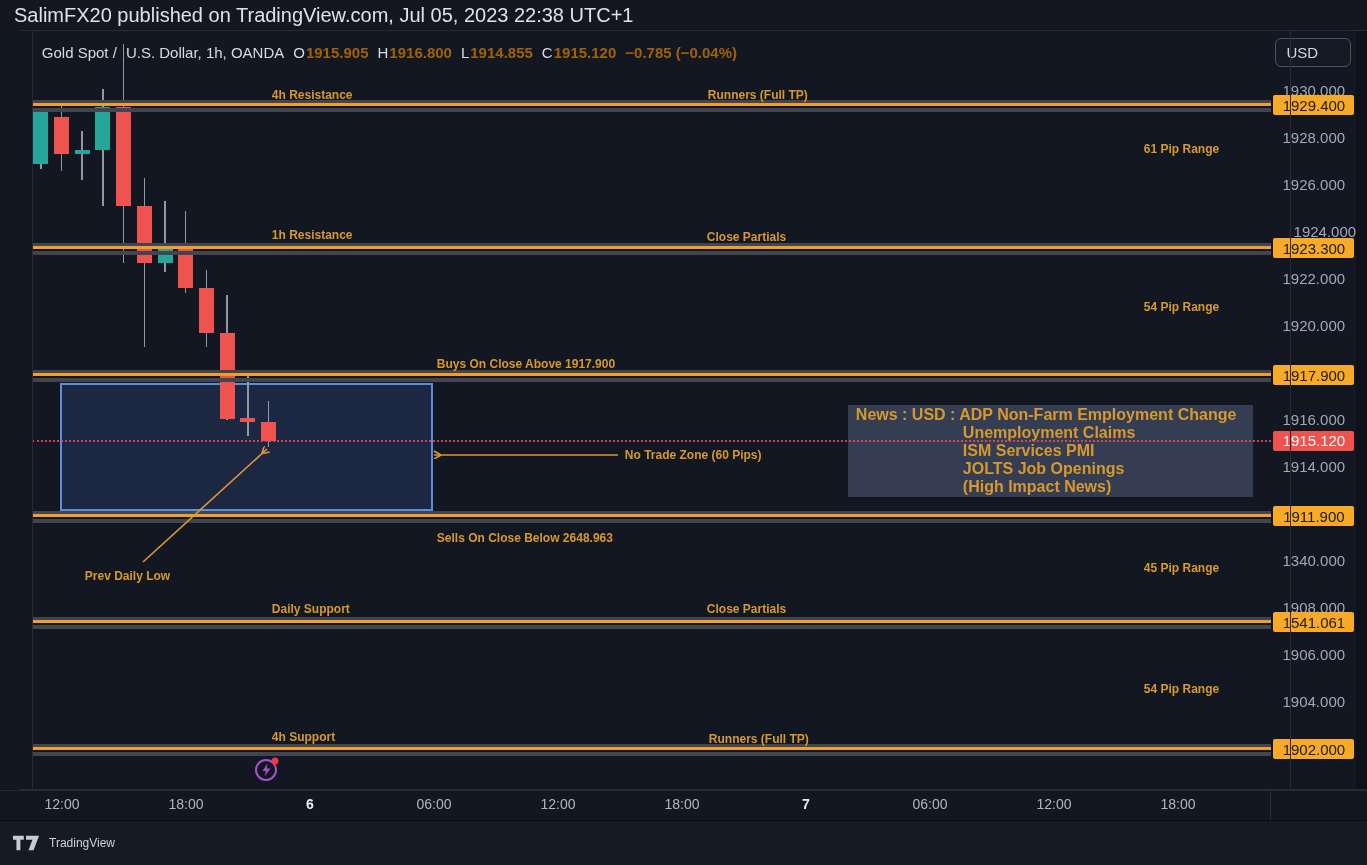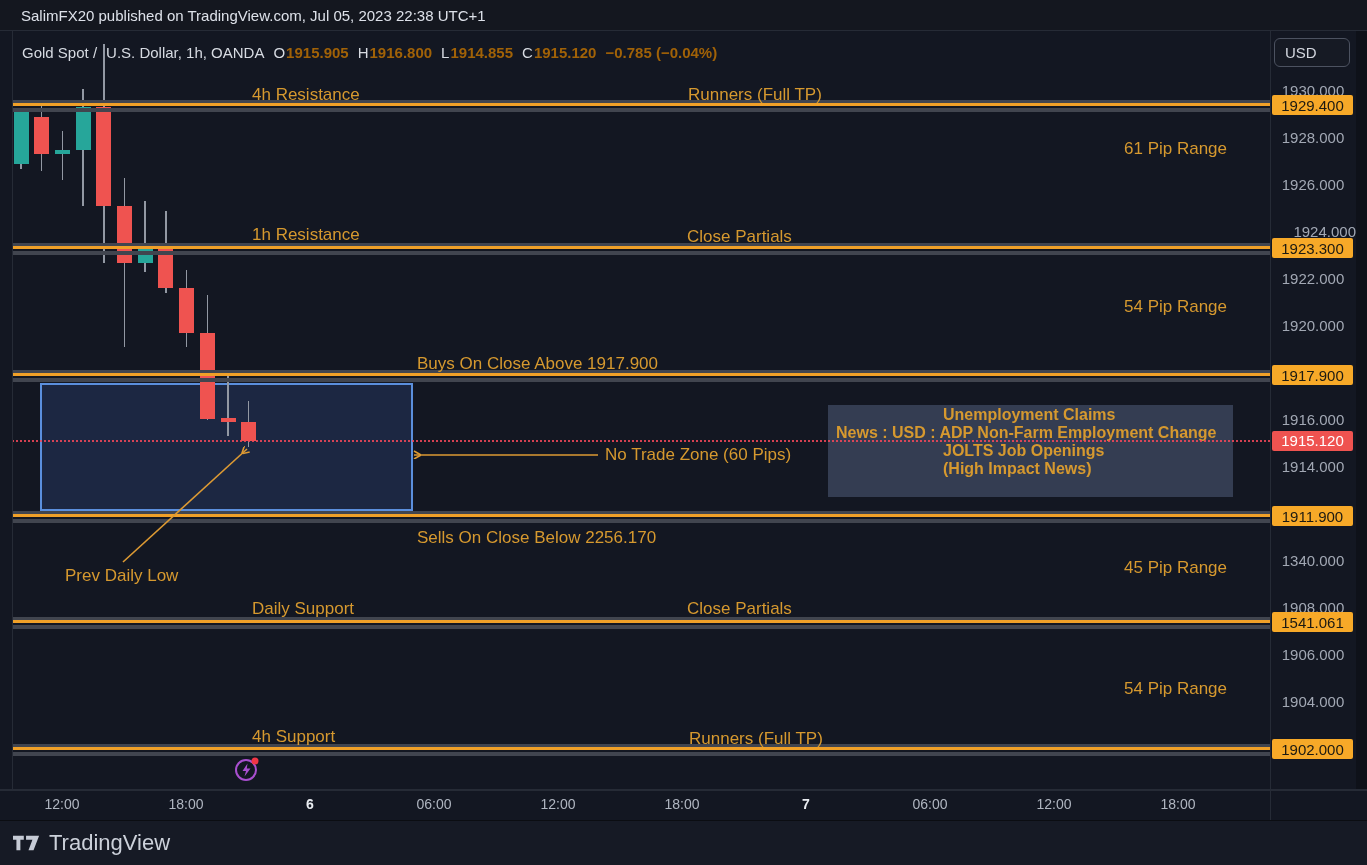--- a/index.html
+++ b/index.html
@@ -5,23 +5,23 @@
   * { margin:0; padding:0; box-sizing:border-box; }
   html,body { width:1367px; height:865px; overflow:hidden; background:#131722;
               font-family:"Liberation Sans", sans-serif; }
   :root{
     --bg:#131722; --border:#262b36; --ann:#d6992f; --up:#26a69a; --down:#ef5350;
     --level:#f0a028; --badge:#f7a928; --cp:#f5485a; --zone:#5b8fdd; --wick:#9298a3;
     --axis-text:#a2a8b4;
   }
   
   .publisher-bar{ height:30px; background:#14171f; display:flex; align-items:center;
-                  padding-left:21px; color:#dde1e9; font-size:15px; }
-  
-  .chart-row{ position:relative; height:760px; display:flex; background:var(--bg); }
+                  padding-left:14px; color:#dde1e9; font-size:20px; }
+  
+  .chart-row{ position:relative; height:760px; display:flex; background:var(--bg);margin-left:20px; }
   .pane-margin{ width:12px; }
   .pane{ position:relative; width:1258px; height:100%; overflow:hidden; }
   .axis{ position:relative; width:86px; height:100%; overflow:hidden; }
   .right-margin{ width:11px; background:#0e1119; }
   .hline,.vline{ position:absolute; background:var(--border); z-index:20; }
   .hline{ left:0; right:0; height:1px; }
   .vline{ top:0; bottom:0; width:1px; }
   
   .ohlc-header{ position:absolute; left:10px; top:11px; height:22px; display:flex;
                 align-items:center; gap:9px; z-index:10; font-size:15px; color:#d7dbe2;
@@ -33,21 +33,21 @@
          background:rgba(62,101,180,0.22); }
   .wick{ position:absolute; width:1.5px; background:var(--wick); z-index:2; }
   .cbody{ position:absolute; z-index:2; }
   .band{ position:absolute; left:0; right:0; height:11px; z-index:3; }
   .band i{ position:absolute; left:0; right:0; display:block; }
   .band .s1{ top:0; height:2.5px; background:#41454f; }
   .band .s2{ top:2.5px; height:3px; background:var(--level); }
   .band .s3{ top:7.5px; height:4px; background:#41454f; }
   .cp-line{ position:absolute; left:0; right:0; height:0; z-index:5;
             border-top:2px dotted var(--cp); opacity:.85; }
-  .ann{ position:absolute; font-size:17px; font-weight:400; color:var(--ann);
+  .ann{ position:absolute; font-size:12px; font-weight:700; color:var(--ann);
         line-height:22px; white-space:nowrap; z-index:6; }
   .news-box{ position:absolute; left:816px; top:375px; width:405px; height:92px;
              background:rgba(130,150,196,0.30); z-index:4; padding-top:1px; }
   .news-line{ font-size:16px; font-weight:700; color:var(--ann); line-height:18px;
               padding-left:8px; white-space:nowrap; }
   .news-line.indent{ padding-left:115px; }
   #arrows-svg{ position:absolute; left:0; top:0; width:1258px; height:760px; z-index:6;
                pointer-events:none; }
   .flash-icon{ position:absolute; left:221px; top:725px; width:28px; height:28px; z-index:6; }
   
@@ -65,21 +65,21 @@
   
   .time-row{ position:relative; height:30px; background:var(--bg); display:flex;
              border-top:1px solid var(--border); }
   .time-axis{ position:relative; margin-left:12px; width:1258px; }
   .tlabel{ position:absolute; top:5px; transform:translateX(-50%); font-size:14px;
            color:#b0b6c1; white-space:nowrap; }
   .tbold{ color:#e9ecf1; font-weight:700; }
   
   .footer{ height:45px; background:#161a25; border-top:1px solid #0b0d12;
            display:flex; align-items:center; padding-left:13px; gap:9px; }
-  .brand-text{ color:#ccd1da; font-size:22px; font-weight:500; }
+  .brand-text{ color:#ccd1da; font-size:12px; font-weight:500; }
 </style>
 </head>
 <body>
 
 <div class="publisher-bar">
   <span>SalimFX20 published on TradingView.com, Jul 05, 2023 22:38 UTC+1</span>
 </div>
 
 <div class="chart-row">
   <div class="pane-margin"></div>
@@ -102,22 +102,23 @@
           <span class="val">1914.855</span>
         </span>
       <span class="ohlc-pair">
           <span>C</span>
           <span class="val">1915.120</span>
         </span>
       <span class="val">−0.785 (−0.04%)</span>
     </div>
 
     <div class="news-box">
+      <div class="news-line">News : USD : ADP Non-Farm Employment Change</div>
       <div class="news-line indent">Unemployment Claims</div>
-      <div class="news-line">News : USD : ADP Non-Farm Employment Change</div>
+      <div class="news-line indent">ISM Services PMI</div>
       <div class="news-line indent">JOLTS Job Openings</div>
       <div class="news-line indent">(High Impact News)</div>
     </div>
 
     <svg id="arrows-svg">
       <defs>
         <marker id="ah" orient="auto" markerUnits="userSpaceOnUse" markerWidth="12" markerHeight="12" refX="7" refY="4">
           <path d="M7 0 L0 4 L7 8" fill="none" stroke="#dd9a33" stroke-width="1.6"></path>
         </marker>
       </defs>
@@ -189,21 +190,21 @@
       </div>
       <div class="cp-line" style="top: 409.68px;"></div>
       <div class="ann" style="left: 240px; top: 54px;">4h Resistance</div>
       <div class="ann" style="left: 676px; top: 54px;">Runners (Full TP)</div>
       <div class="ann" style="left: 1112px; top: 108px;">61 Pip Range</div>
       <div class="ann" style="left: 240px; top: 194px;">1h Resistance</div>
       <div class="ann" style="left: 675px; top: 196px;">Close Partials</div>
       <div class="ann" style="left: 1112px; top: 266px;">54 Pip Range</div>
       <div class="ann" style="left: 405px; top: 323px;">Buys On Close Above 1917.900</div>
       <div class="ann" style="left: 593px; top: 414px;">No Trade Zone (60 Pips)</div>
-      <div class="ann" style="left: 405px; top: 497px;">Sells On Close Below 2256.170</div>
+      <div class="ann" style="left: 405px; top: 497px;">Sells On Close Below 2648.963</div>
       <div class="ann" style="left: 1112px; top: 527px;">45 Pip Range</div>
       <div class="ann" style="left: 53px; top: 535px;">Prev Daily Low</div>
       <div class="ann" style="left: 240px; top: 568px;">Daily Support</div>
       <div class="ann" style="left: 675px; top: 568px;">Close Partials</div>
       <div class="ann" style="left: 1112px; top: 648px;">54 Pip Range</div>
       <div class="ann" style="left: 240px; top: 696px;">4h Support</div>
       <div class="ann" style="left: 677px; top: 698px;">Runners (Full TP)</div>
     </div>
 
   <div class="axis" id="axis">

